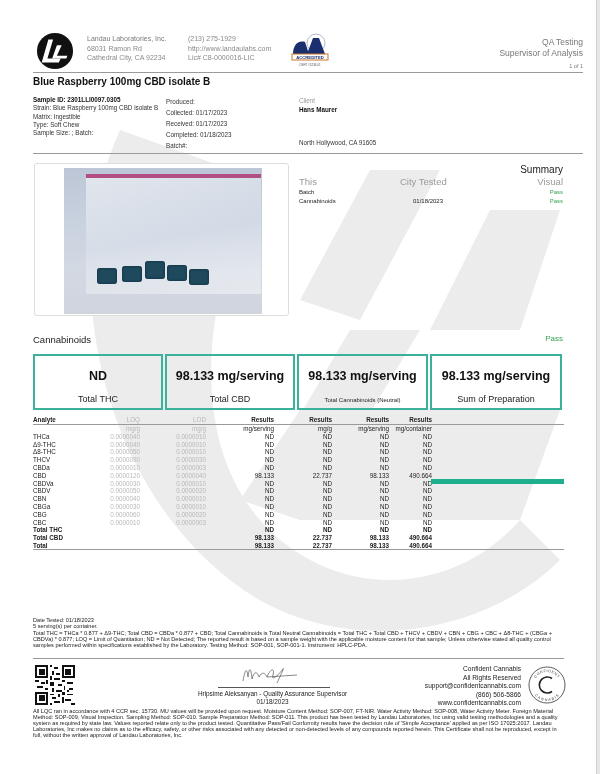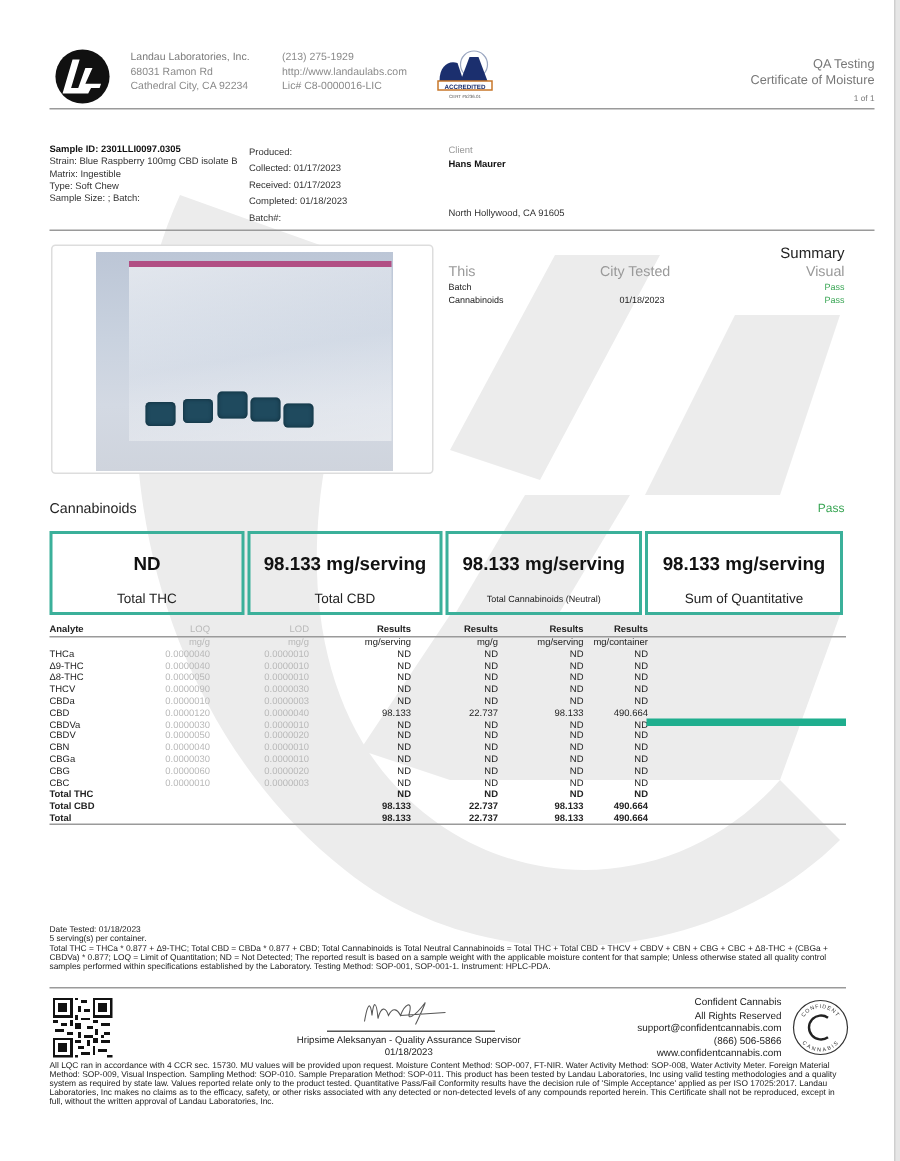--- a/index.html
+++ b/index.html
@@ -113,25 +113,26 @@
       <svg class="a2la" viewBox="0 0 42 36">
         <circle cx="27" cy="11" r="9" fill="none" stroke="#9aa6c0" stroke-width="0.8"></circle>
         <path d="M4 22 C 4 12, 10 8, 16 10 L 20 22 Z" fill="#1b2f6e"></path>
         <path d="M18 22 L 24 6 L 30 6 L 36 22 Z" fill="#1b2f6e"></path>
         <rect x="3" y="22" width="36" height="6" fill="#fff" stroke="#c8772a" stroke-width="1"></rect>
         <text x="21" y="27" font-size="4.2" text-anchor="middle" fill="#1b2f6e" font-weight="bold" font-family="Liberation Sans, sans-serif">ACCREDITED</text>
         <text x="21" y="33.5" font-size="3" text-anchor="middle" fill="#555" font-family="Liberation Sans, sans-serif">CERT #5236.01</text>
       </svg>
       <div class="qa">
         <div class="t1">QA Testing</div>
-        <div class="t2">Certificate of Moisture</div>
+        <div class="t2">Supervisor of Analysis</div>
         <div class="pg">1 of 1</div>
       </div>
     </div>
 
+    <div class="product-title">Blue Raspberry 100mg CBD isolate B</div>
 
     <div class="sample">
       <div class="bold">Sample ID: 2301LLI0097.0305</div>
       <div>Strain: Blue Raspberry 100mg CBD isolate B</div>
       <div>Matrix: Ingestible</div>
       <div>Type: Soft Chew</div>
       <div>Sample Size: ; Batch:</div>
     </div>
 
     <div class="dates">
@@ -191,21 +192,21 @@
       <div class="box" style="width:130px">
         <div class="v">98.133 mg/serving</div>
         <div class="l">Total CBD</div>
       </div>
       <div class="box" style="width:131px">
         <div class="v">98.133 mg/serving</div>
         <div class="l small">Total Cannabinoids (Neutral)</div>
       </div>
       <div class="box" style="width:132px;margin-right:0">
         <div class="v">98.133 mg/serving</div>
-        <div class="l">Sum of Quantitative</div>
+        <div class="l">Sum of Preparation</div>
       </div>
     </div>
 
     <div class="table">
       <div class="trow thead">
         <span class="c0">Analyte</span>
         <span class="c1">LOQ</span>
         <span class="c2">LOD</span>
         <span class="c3">Results</span>
         <span class="c4">Results</span>

